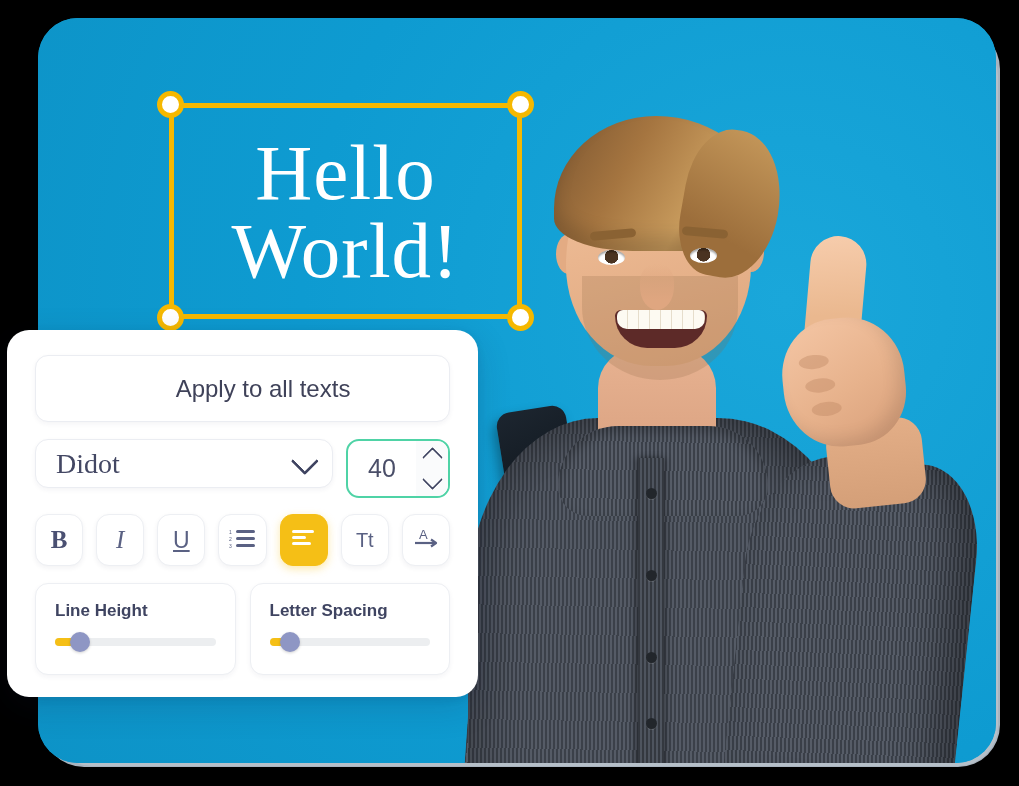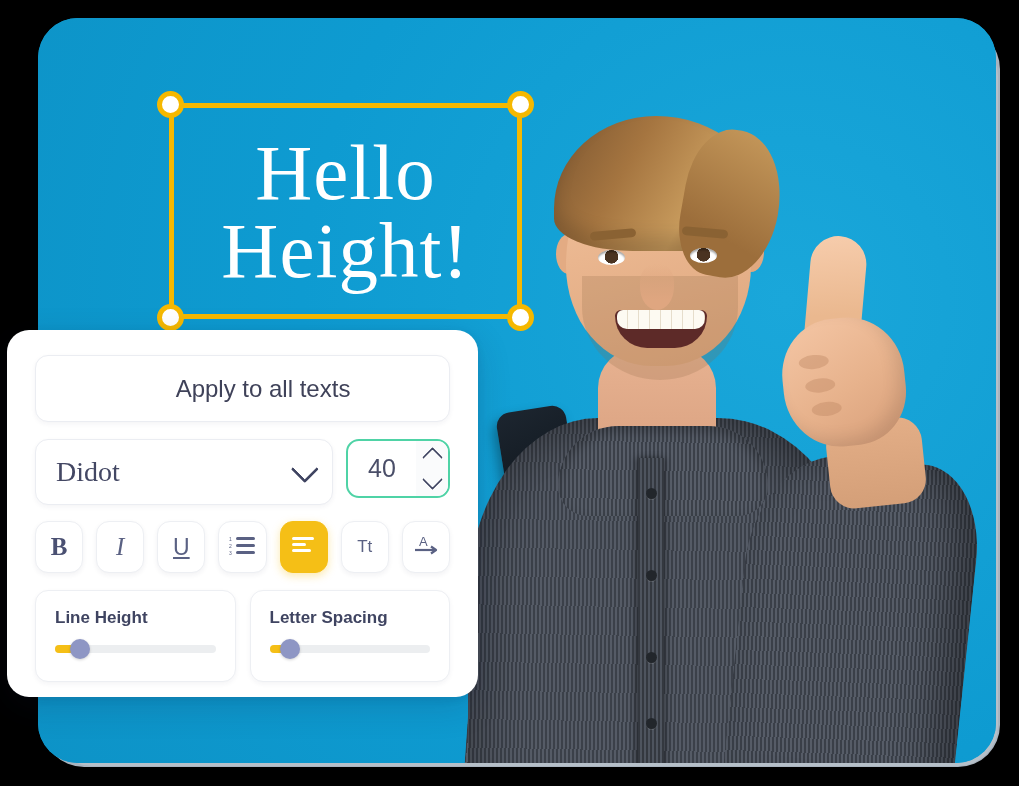--- a/index.html
+++ b/index.html
@@ -313,21 +313,21 @@
     padding-left: 41px;
   }
 
   .row-font {
     display: flex;
     gap: 13px;
     margin-top: 17px;
   }
   .font-select {
     flex: 1;
-    height: 66px;
+    height: 49px;
     border: 1px solid #ebedf2;
     border-radius: 13px;
     background: #ffffff;
     box-shadow: 0 2px 5px rgba(30,40,70,.05);
     display: flex; align-items: center;
     padding: 0 20px;
     box-sizing: border-box;
     cursor: pointer;
     justify-content: space-between;
   }
@@ -402,21 +402,21 @@
   }
   .tool.active {
     background: #F5BF16;
     border-color: #F5BF16;
     box-shadow: 0 3px 8px rgba(245,191,22,.35);
     color: #ffffff;
   }
   .tool-b { font-weight: bold; font-size: 25px; font-family: "Liberation Serif", serif; color:#4a5072; }
   .tool-i { font-style: italic; font-size: 25px; font-family: "Liberation Serif", serif; color:#5a6183; }
   .tool-u { font-size: 23px; text-decoration: underline; color:#5a6183; }
-  .tool-tt { font-size: 17px; color:#5a6183; font-family: "Liberation Sans", sans-serif; }
+  .tool-tt { font-size: 20px; color:#5a6183; font-family: "Liberation Sans", sans-serif; }
 
   .row-sliders {
     display: flex;
     gap: 14px;
     margin-top: 17px;
   }
   .slider-card {
     flex: 1;
     height: 92px;
     border: 1px solid #edeff3;
@@ -503,21 +503,21 @@
       <div class="ph-thumb"></div>
       <div class="ph-fist">
         <div class="ph-knuckle" style="left:18px;top:34px"></div>
         <div class="ph-knuckle" style="left:22px;top:58px"></div>
         <div class="ph-knuckle" style="left:26px;top:82px"></div>
       </div>
     </div>
 
     <div class="hello-text">
       <span>Hello</span>
-      <span>Height!</span>
+      <span>World!</span>
     </div>
 
     <div class="sel-box">
       <div class="sel-handle sh-tl"></div>
       <div class="sel-handle sh-tr"></div>
       <div class="sel-handle sh-bl"></div>
       <div class="sel-handle sh-br"></div>
     </div>
   </div>
 

